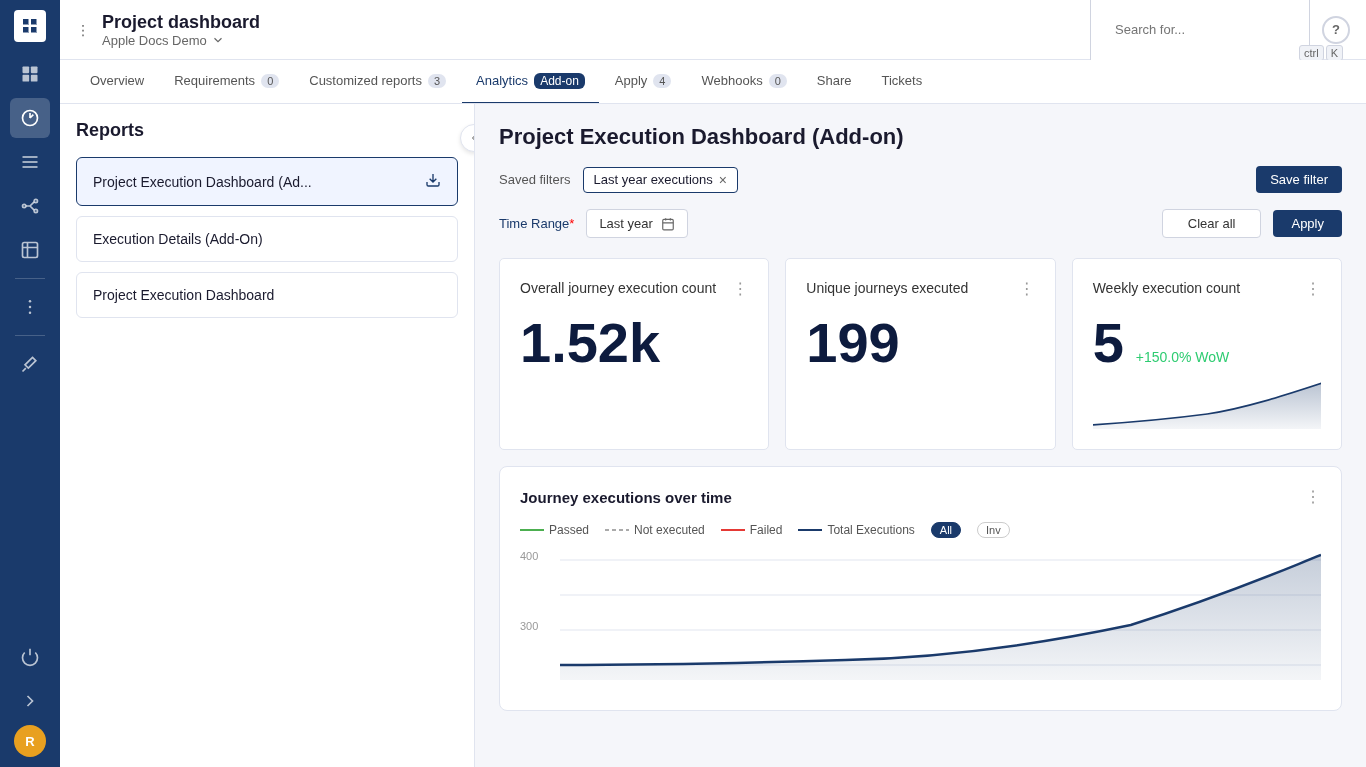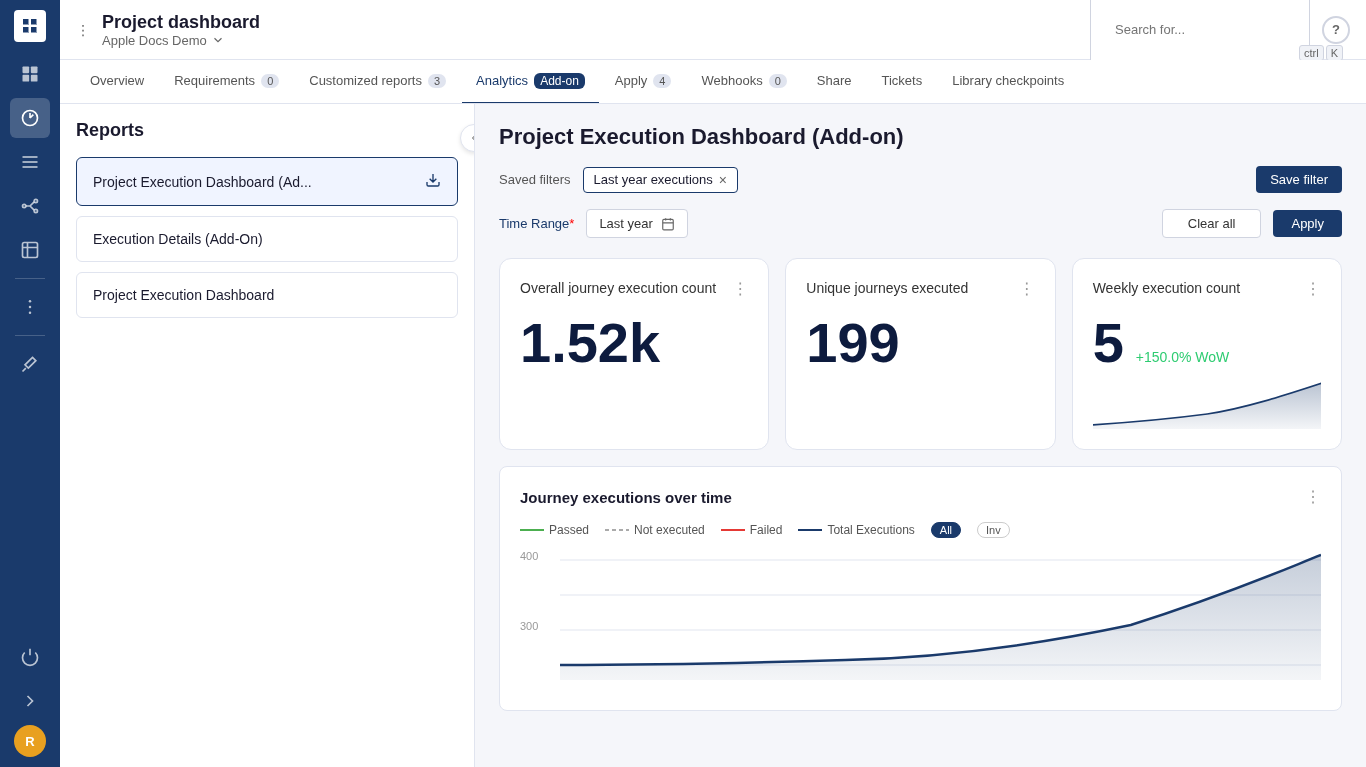--- a/index.html
+++ b/index.html
@@ -69,21 +69,21 @@
     .time-range-label { font-size: 13px; color: #1a3a6b; font-weight: 500; }
     .time-range-req { color: red; }
     .time-range-select { display: flex; align-items: center; gap: 8px; border: 1px solid #d0d4e0; border-radius: 4px; padding: 6px 12px; background: white; font-size: 13px; color: #333; cursor: pointer; }
     .more-filters-btn { display: flex; align-items: center; gap: 6px; border: 1px solid #d0d4e0; border-radius: 4px; padding: 6px 12px; background: white; font-size: 13px; color: #333; cursor: pointer; }
     .more-filters-badge { background: #1a3a6b; color: white; border-radius: 50%; width: 18px; height: 18px; display: flex; align-items: center; justify-content: center; font-size: 11px; }
     .clear-all-btn { margin-left: auto; background: white; color: #333; border: 1px solid #d0d4e0; border-radius: 4px; padding: 6px 25px; font-size: 13px; cursor: pointer; }
     .apply-btn { background: #1a3a6b; color: white; border: none; border-radius: 4px; padding: 6px 18px; font-size: 13px; cursor: pointer; font-weight: 500; }
 
     
     .metrics-grid { display: grid; grid-template-columns: 1fr 1fr 1fr; gap: 16px; margin-bottom: 16px; }
-    .metric-card { background: white; border-radius: 12px; padding: 20px; border: 1px solid #e0e4ef; }
+    .metric-card { background: white; border-radius: 5px; padding: 20px; border: 1px solid #e0e4ef; }
     .metric-card-header { display: flex; align-items: flex-start; justify-content: space-between; margin-bottom: 16px; }
     .metric-card-title { font-size: 14px; font-weight: 500; color: #333; line-height: 1.4; }
     .metric-kebab { color: #999; cursor: pointer; font-size: 16px; }
     .metric-value { font-size: 56px; font-weight: 700; color: #0d1b3e; line-height: 1; margin-bottom: 8px; }
     .metric-sub { font-size: 14px; color: #2ecc71; font-weight: 500; }
     .metric-chart { height: 50px; position: relative; overflow: hidden; }
     .metric-chart svg { width: 100%; height: 100%; }
 
     
     .journey-chart-card { background: white; border-radius: 8px; padding: 20px; border: 1px solid #e0e4ef; }
@@ -229,23 +229,20 @@
     <div class="tab">
       <span>Webhooks</span>
       <span class="tab-badge">0</span>
     </div>
     <div class="tab">
       <span>Share</span>
     </div>
     <div class="tab">
       <span>Tickets</span>
     </div>
-    <div class="tab">
-      <span>Library checkpoints</span>
-    </div>
   </div>
 
   <div class="content">
 
     <div class="reports-sidebar">
       <div class="reports-title">Reports</div>
       <div class="collapse-btn">
         <svg width="12" height="12" viewBox="0 0 24 24" fill="none" stroke="#555" stroke-width="2">
             <path d="M15 18l-6-6 6-6"></path>
           </svg>

